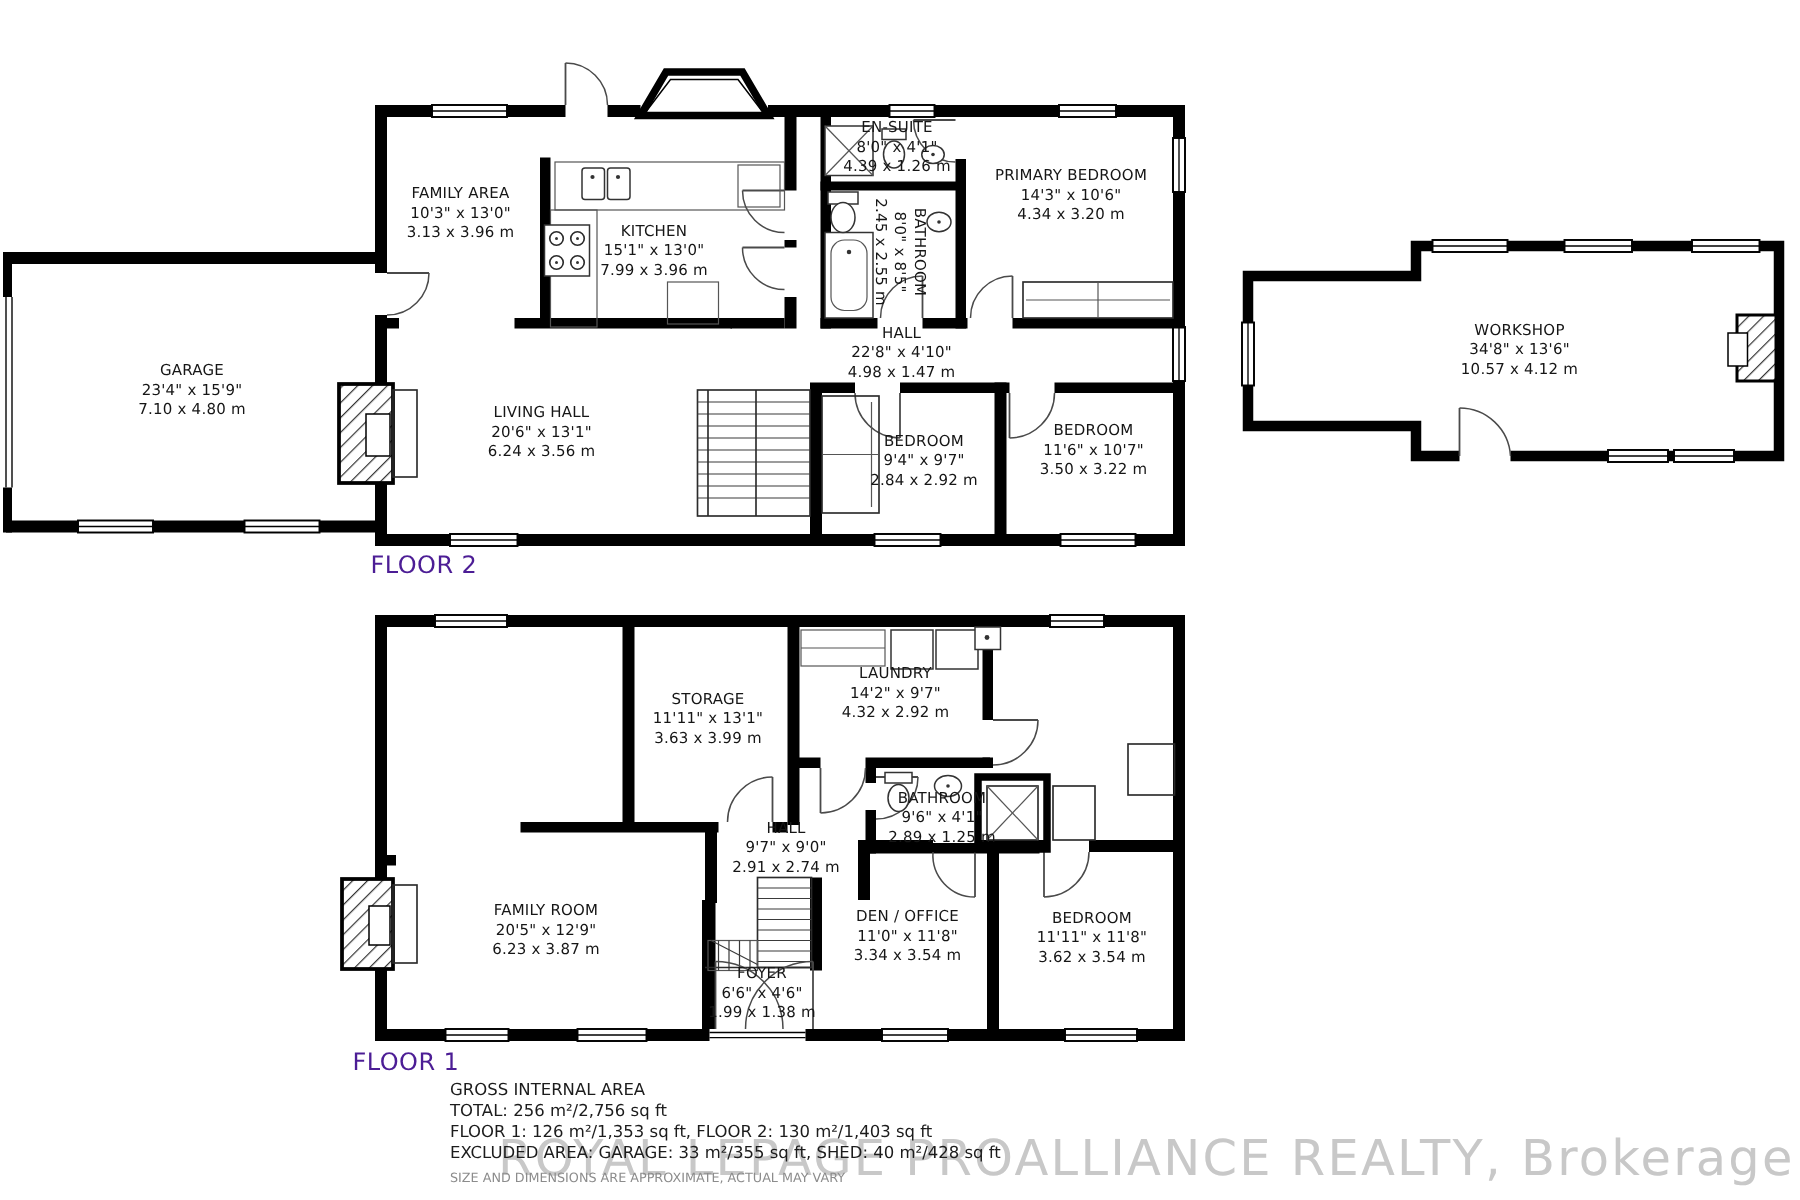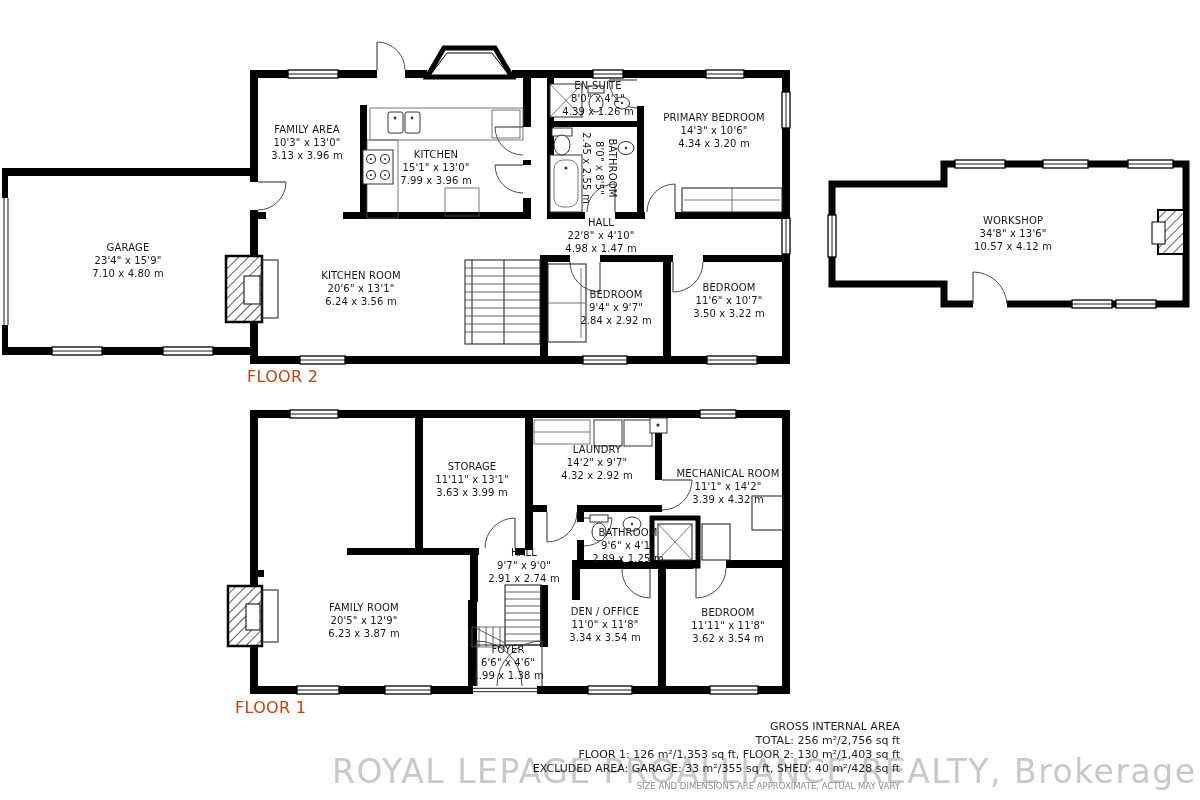--- a/index.html
+++ b/index.html
@@ -17,25 +17,25 @@
   svg .winline { stroke:#000; stroke-width:0.9; }
   svg .tread   { stroke:#3a3a3a; stroke-width:0.8; }
   svg .fix     { fill:#fff; stroke:#333; stroke-width:1; }
   svg .gap     { fill:#fff; }
 
   .lbl { position:absolute; transform:translate(-50%,-50%); text-align:center;
          font-size:10px; line-height:1.32; color:#161616; white-space:nowrap;
          letter-spacing:0.15px; }
   .lbl.vert { transform:translate(-50%,-50%) rotate(90deg); }
   .lbl .wrapname { white-space:normal; width:86px; margin:0 auto; }
-  .floor-tag { position:absolute; font-size:16px; color:#c2410c; letter-spacing:0.3px; }
+  .floor-tag { position:absolute; font-size:16px; color:#4c1d95; letter-spacing:0.3px; }
 
   .watermark { position:absolute; left:332px; top:752px; font-size:33px; font-weight:500;
                letter-spacing:1.5px; color:#c8c8c8; white-space:nowrap; }
-  .footer { position:absolute; left:300px; top:720px; width:600px; text-align:right;
+  .footer { position:absolute; left:300px; top:720px; width:600px; text-align:left;
             font-size:11px; line-height:1.28; color:#1c1c1c; }
   .footer .disclaimer { font-size:8.5px; color:#8c8c8c; margin-top:5px; }
 </style>
 </head>
 <body>
 
 <div class="stage">
 
 <svg class="plan" width="1200" height="800" viewBox="0 0 1200 800">
   <defs>
@@ -407,21 +407,21 @@
   <div>PRIMARY BEDROOM</div>
   <div>14'3" x 10'6"</div>
   <div>4.34 x 3.20 m</div>
 </div>
 <div class="lbl" style="left:601px;top:236px">
   <div>HALL</div>
   <div>22'8" x 4'10"</div>
   <div>4.98 x 1.47 m</div>
 </div>
 <div class="lbl" style="left:361px;top:289px">
-  <div>KITCHEN ROOM</div>
+  <div>LIVING HALL</div>
   <div>20'6" x 13'1"</div>
   <div>6.24 x 3.56 m</div>
 </div>
 <div class="lbl" style="left:616px;top:308px">
   <div>BEDROOM</div>
   <div>9'4" x 9'7"</div>
   <div>2.84 x 2.92 m</div>
 </div>
 <div class="lbl" style="left:729px;top:301px">
   <div>BEDROOM</div>
@@ -436,25 +436,20 @@
 
 <div class="lbl" style="left:472px;top:480px">
   <div>STORAGE</div>
   <div>11'11" x 13'1"</div>
   <div>3.63 x 3.99 m</div>
 </div>
 <div class="lbl" style="left:597px;top:463px">
   <div>LAUNDRY</div>
   <div>14'2" x 9'7"</div>
   <div>4.32 x 2.92 m</div>
-</div>
-<div class="lbl" style="left:728px;top:487px">
-  <div>MECHANICAL ROOM</div>
-  <div>11'1" x 14'2"</div>
-  <div>3.39 x 4.32 m</div>
 </div>
 <div class="lbl" style="left:628px;top:546px">
   <div>BATHROOM</div>
   <div>9'6" x 4'1"</div>
   <div>2.89 x 1.25 m</div>
 </div>
 <div class="lbl" style="left:524px;top:566px">
   <div>HALL</div>
   <div>9'7" x 9'0"</div>
   <div>2.91 x 2.74 m</div>

